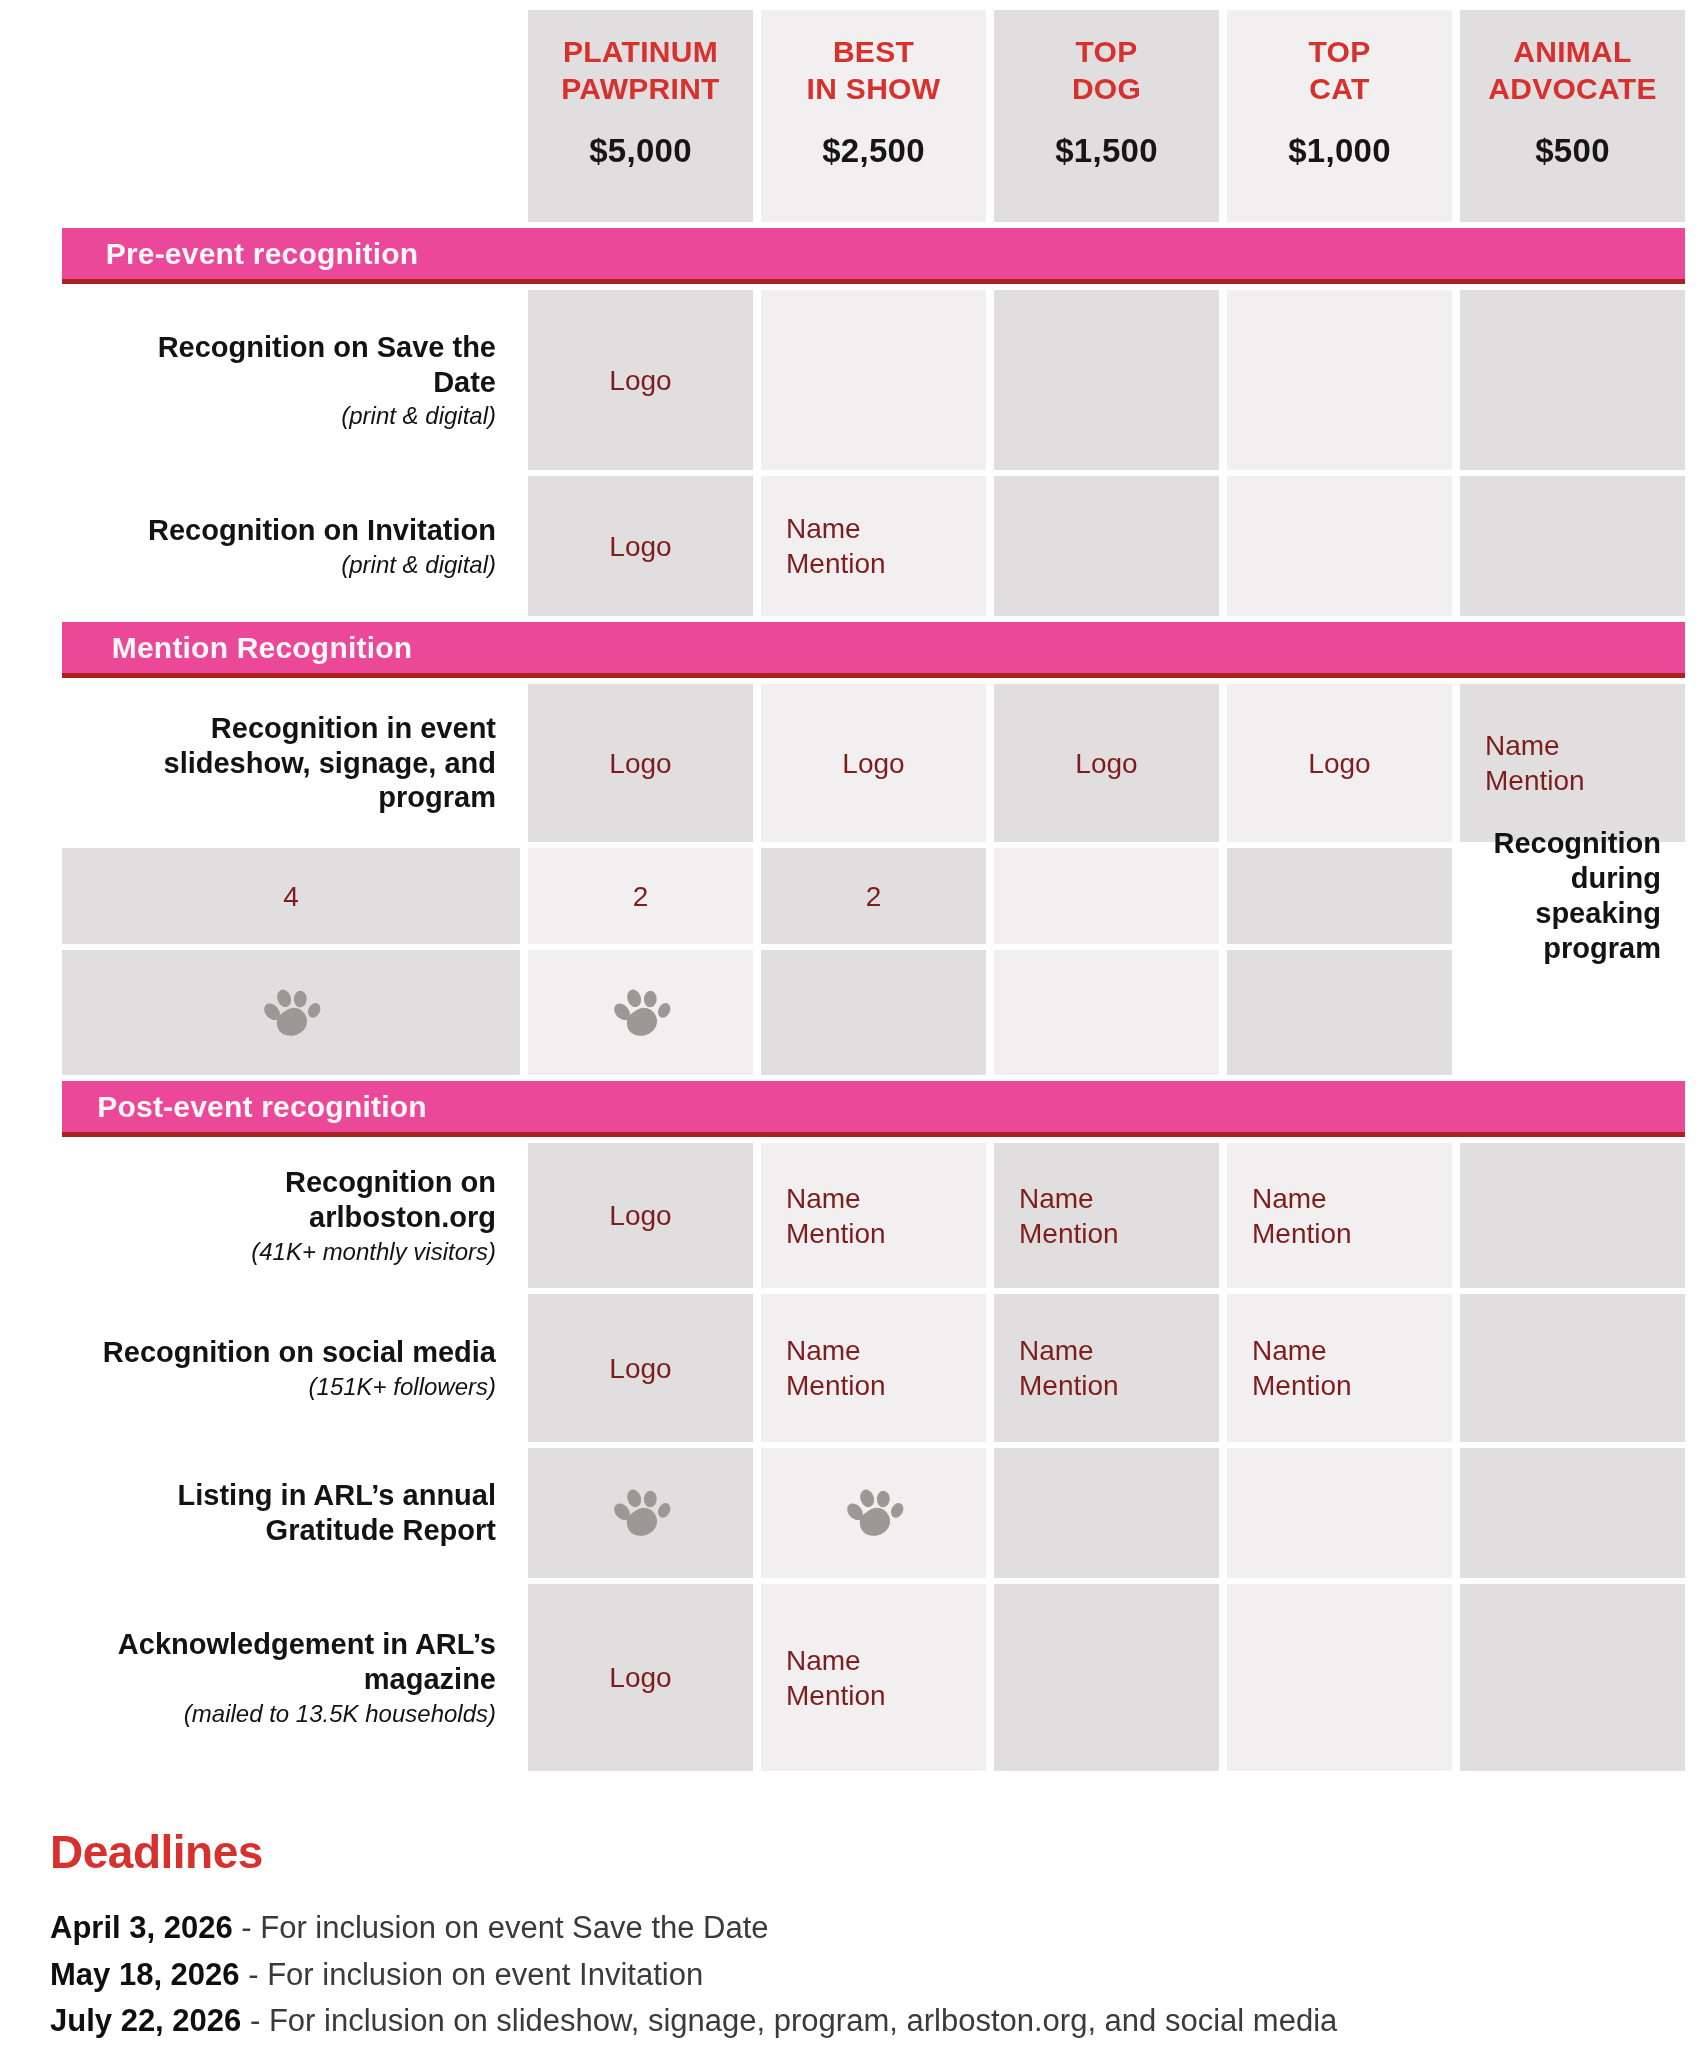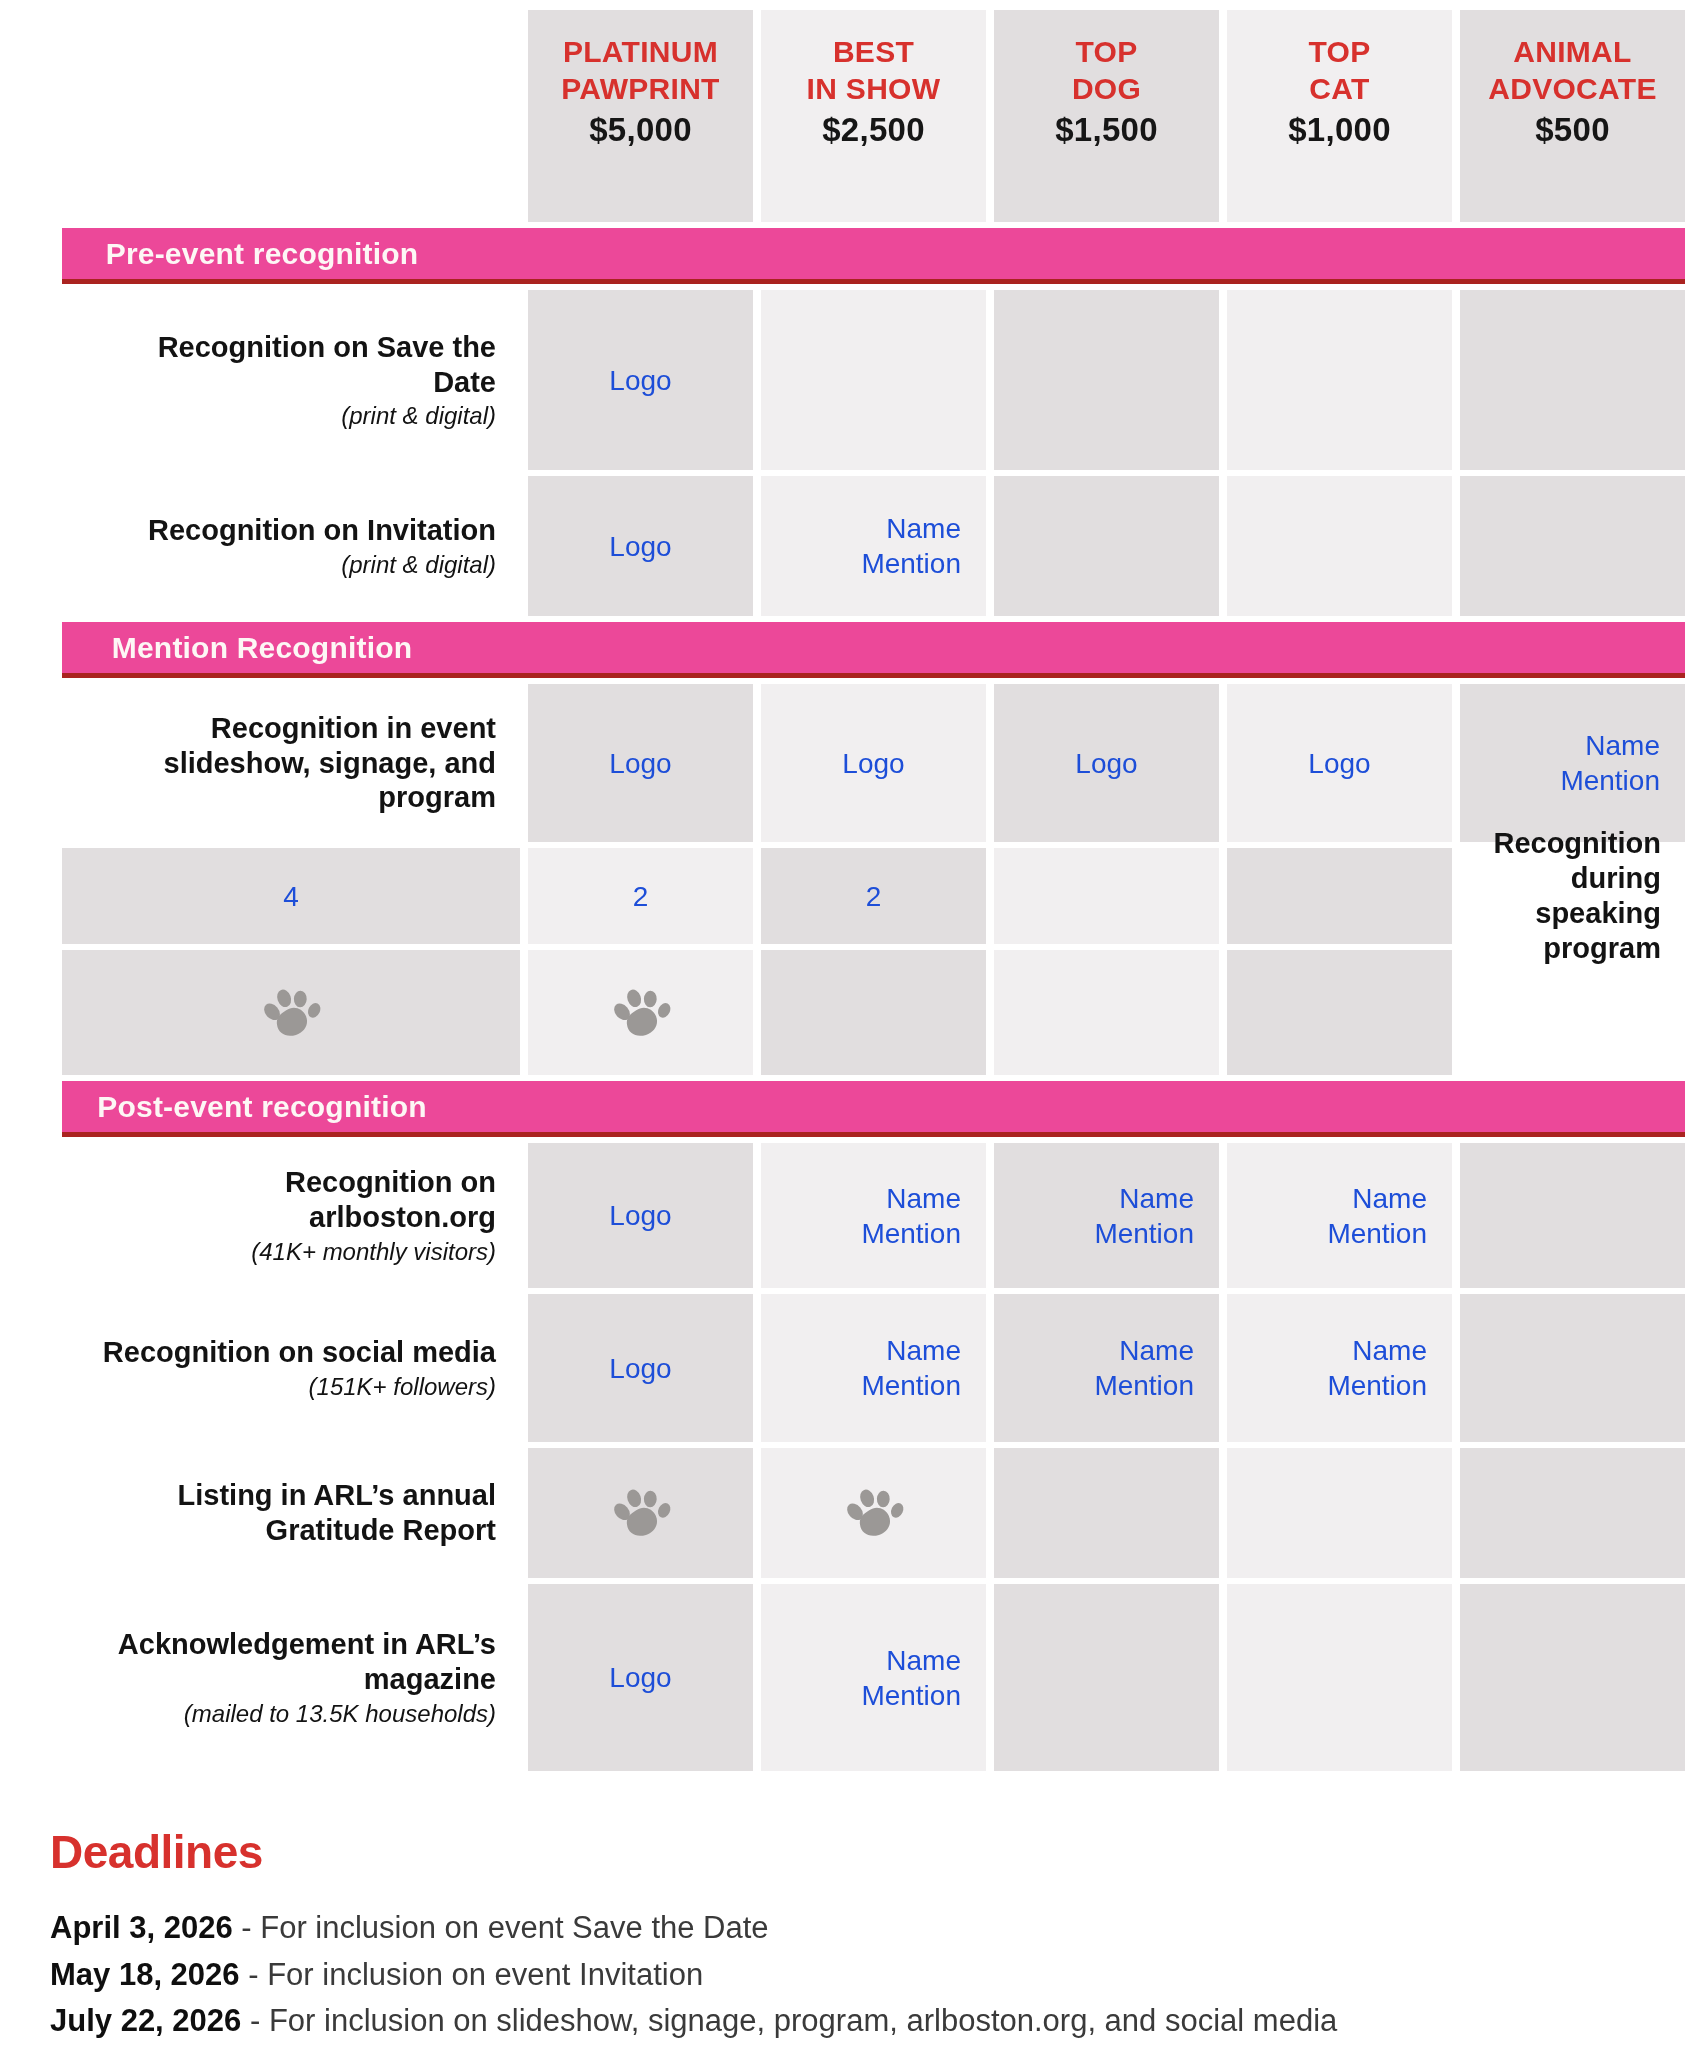--- a/index.html
+++ b/index.html
@@ -15,21 +15,21 @@
     grid-template-columns:458px repeat(5,225px);
     grid-template-rows:212px 56px 180px 140px 56px 158px 96px 125px 56px 145px 148px 130px 187px;
     column-gap:8px;row-gap:6px;
     margin:10px 0 0 62px;
   }
   .col-a{background:#e1dedf;}
   .col-b{background:#f1eff0;}
 
   .tier-head{
     display:flex;flex-direction:column;align-items:center;
-    padding-top:24px;gap:4px;
+    padding-top:24px;gap:25px;
   }
   .tier-name{
     color:#d7312d;font-weight:700;font-size:30px;line-height:1.22;
     text-align:center;white-space:pre-line;letter-spacing:.3px;
   }
   .tier-price{font-size:33px;font-weight:700;color:#161616;letter-spacing:.3px;}
 
   .section-bar{
     grid-column:1/-1;
     background:#ec4899;border-bottom:5px solid #aa2320;
@@ -47,21 +47,21 @@
   .row-label{
     font-size:29px;font-weight:600;color:#131313;line-height:1.2;max-width:400px;
   }
   .row-note{
     font-size:24px;font-style:italic;font-weight:500;color:#131313;margin-top:3px;
   }
   .row-note:empty{display:none;}
 
   .cell{display:flex;align-items:center;justify-content:center;}
   .cell-value{
-    font-size:28px;color:#1d4ed8;text-align:right;line-height:1.25;max-width:175px;
+    font-size:28px;color:#7f1d1d;text-align:left;line-height:1.25;max-width:175px;
   }
   .cell-value.paw svg{width:64px;height:64px;display:block;transform:rotate(-6deg);}
 
   
   .deadlines{margin:54px 0 0 50px;}
   .deadlines-heading{
     color:#d7312d;font-size:46px;font-weight:800;letter-spacing:-.5px;
   }
   .deadline-list{margin-top:26px;}
   .deadline-item{font-size:31px;color:#3a3a3a;line-height:1.5;}

